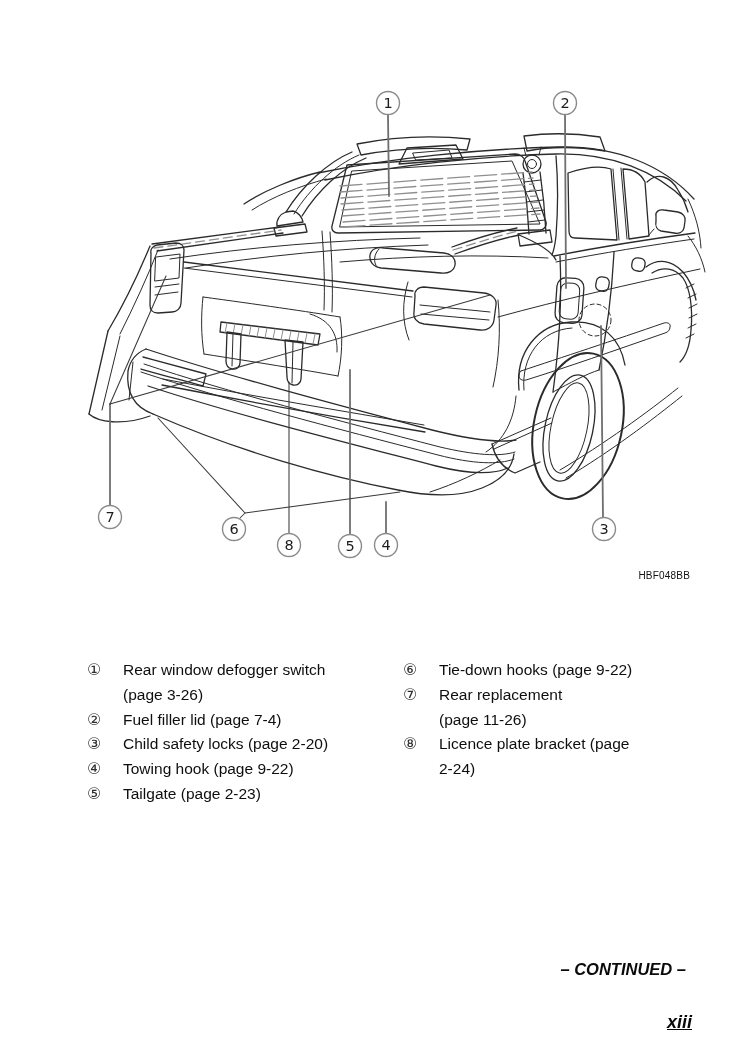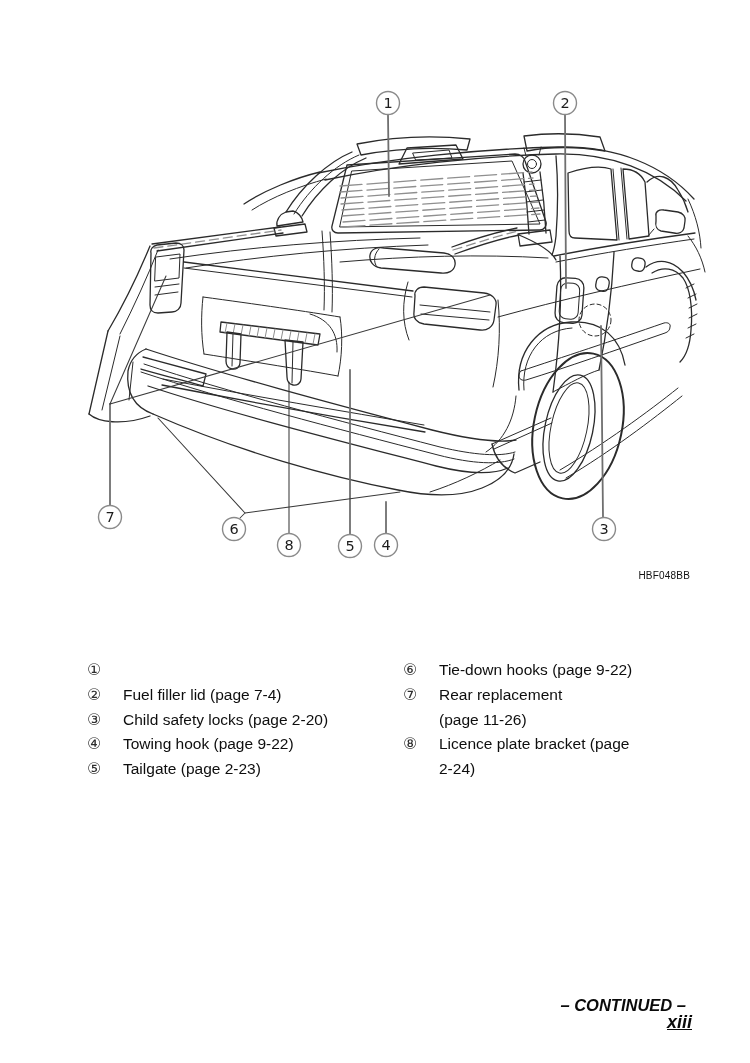--- a/index.html
+++ b/index.html
@@ -20,21 +20,21 @@
   .callouts text{font-family:"DejaVu Sans",sans-serif;font-size:14.5px;fill:#1c1c1c;
                  text-anchor:middle;stroke:none;}
   .fig-code{position:absolute;top:570px;right:60px;font-size:10px;letter-spacing:.2px;color:#111;}
   .legend{position:absolute;left:0;top:658px;width:750px;}
   .legend .col{position:absolute;top:0;}
   .legend .col0{left:87px;width:330px;}
   .legend .col1{left:403px;width:320px;}
   .legend .item{display:grid;grid-template-columns:36px 1fr;font-size:15.5px;line-height:24.8px;color:#0e0e0e;}
   .legend .num{font-family:"DejaVu Sans",sans-serif;font-size:16px;color:#2e2e2e;line-height:24.8px;}
   .legend .lines div{white-space:nowrap;}
-  .footer-continued{position:absolute;top:996px;right:64px;font-size:16.5px;font-weight:bold;
+  .footer-continued{position:absolute;top:960px;right:64px;font-size:16.5px;font-weight:bold;
                     font-style:italic;color:#0a0a0a;}
   .footer-page{position:absolute;top:1012px;right:58px;font-size:18px;font-weight:bold;
                font-style:italic;color:#0a0a0a;text-decoration:underline;}
 </style>
 </head>
 <body>
 
 <div class="page">
 
   <svg class="figure-svg" width="750" height="625" viewBox="0 0 750 625">
@@ -228,20 +228,24 @@
         </g>
       </g>
   </svg>
 
   <div class="fig-code">HBF048BB</div>
 
   <div class="legend">
     <div class="col col0">
         <div class="item">
           <span class="num">①</span>
+          <div class="lines">
+            <div>Rear window defogger switch</div>
+            <div>(page 3-26)</div>
+          </div>
         </div>
         <div class="item">
           <span class="num">②</span>
           <div class="lines">
             <div>Fuel filler lid (page 7-4)</div>
           </div>
         </div>
         <div class="item">
           <span class="num">③</span>
           <div class="lines">

